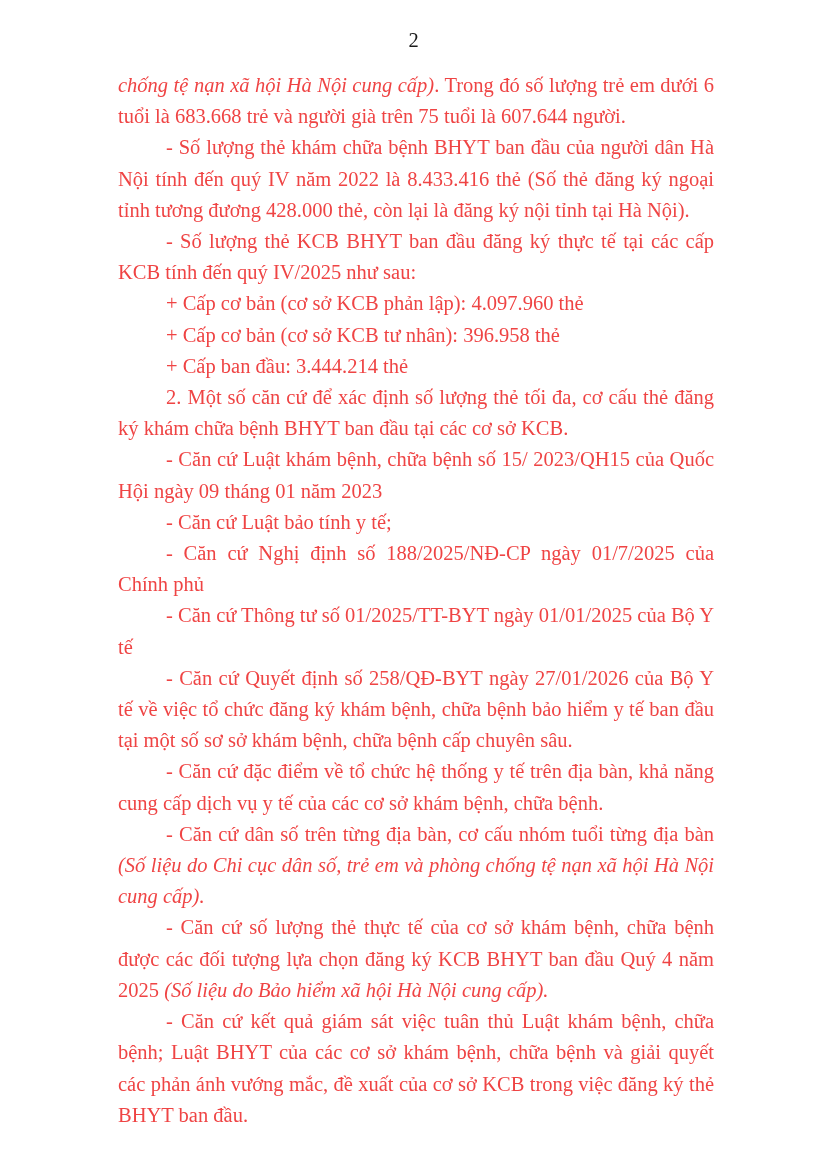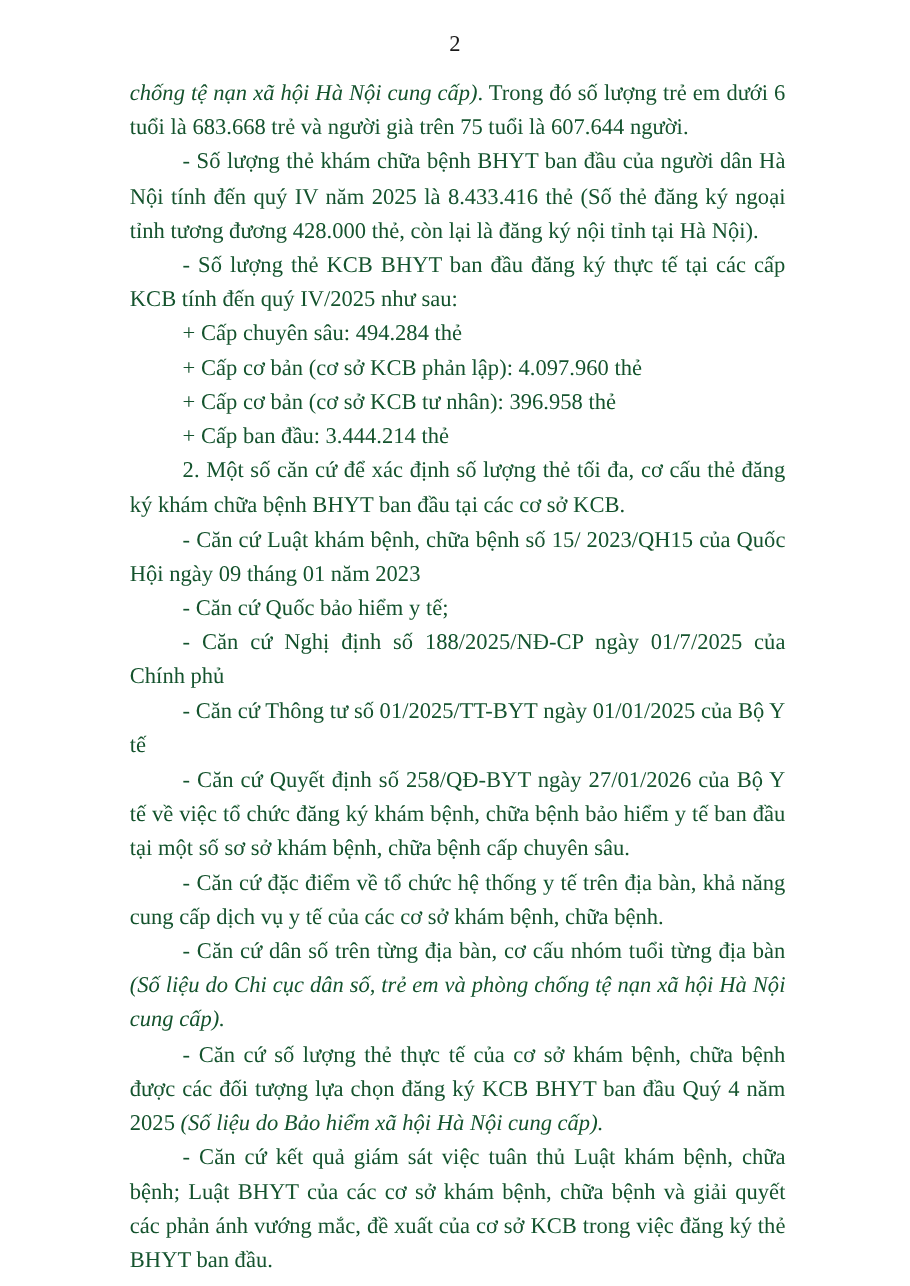--- a/index.html
+++ b/index.html
@@ -39,21 +39,21 @@
     top: 70px;
     left: 118px;
     width: 596px;
   }
   p.para {
     margin: 0 0 0 0;
     font-size: 20.5px;
     line-height: 31.2px;
     text-align: justify;
     text-justify: inter-word;
-    color: #14532d;
+    color: #ef4444;
     -webkit-hyphens: none;
     hyphens: none;
   }
   p.indent {
     text-indent: 48px;
   }
   p.noindent {
     text-indent: 0;
   }
   .b { font-weight: normal; }
@@ -62,29 +62,28 @@
 </head>
 <body>
 
 <div class="page">
 
   <div class="page-number">2</div>
 
   <div class="body-block">
 
   <p class="para noindent"><span class="i">chống tệ nạn xã hội Hà Nội cung cấp)</span><span>. Trong đó số lượng trẻ em dưới 6 tuổi là 683.668 trẻ và người già trên 75 tuổi là 607.644 người.</span></p>
-      <p class="para indent"><span>- Số lượng thẻ khám chữa bệnh BHYT ban đầu của người dân Hà Nội tính đến quý IV năm 2025 là </span><span class="b">8.433.416 thẻ</span><span> (Số thẻ đăng ký ngoại tỉnh tương đương 428.000 thẻ, còn lại là đăng ký nội tỉnh tại Hà Nội).</span></p>
+      <p class="para indent"><span>- Số lượng thẻ khám chữa bệnh BHYT ban đầu của người dân Hà Nội tính đến quý IV năm 2022 là </span><span class="b">8.433.416 thẻ</span><span> (Số thẻ đăng ký ngoại tỉnh tương đương 428.000 thẻ, còn lại là đăng ký nội tỉnh tại Hà Nội).</span></p>
       <p class="para indent"><span>- Số lượng thẻ KCB BHYT ban đầu đăng ký thực tế tại các cấp KCB tính đến quý IV/2025 như sau:</span></p>
-      <p class="para indent"><span>+ Cấp chuyên sâu: 494.284 thẻ</span></p>
       <p class="para indent"><span>+ Cấp cơ bản (cơ sở KCB phản lập): 4.097.960 thẻ</span></p>
       <p class="para indent"><span>+ Cấp cơ bản (cơ sở KCB tư nhân): 396.958 thẻ</span></p>
       <p class="para indent"><span>+ Cấp ban đầu: 3.444.214 thẻ</span></p>
       <p class="para indent"><span class="b">2. Một số căn cứ để xác định số lượng thẻ tối đa, cơ cấu thẻ đăng ký khám chữa bệnh BHYT ban đầu tại các cơ sở KCB.</span></p>
       <p class="para indent"><span class="b">-</span><span> Căn cứ Luật khám bệnh, chữa bệnh số 15/ 2023/QH15 của Quốc Hội ngày 09 tháng 01 năm 2023</span></p>
-      <p class="para indent"><span>- Căn cứ Quốc bảo hiểm y tế;</span></p>
+      <p class="para indent"><span>- Căn cứ Luật bảo tính y tế;</span></p>
       <p class="para indent"><span>- Căn cứ Nghị định số 188/2025/NĐ-CP ngày 01/7/2025 của Chính phủ</span></p>
       <p class="para indent"><span>- Căn cứ Thông tư số 01/2025/TT-BYT ngày 01/01/2025 của Bộ Y tế</span></p>
       <p class="para indent"><span>- Căn cứ Quyết định số 258/QĐ-BYT ngày 27/01/2026 của Bộ Y tế về việc tổ chức đăng ký khám bệnh, chữa bệnh bảo hiểm y tế ban đầu tại một số sơ sở khám bệnh, chữa bệnh cấp chuyên sâu.</span></p>
       <p class="para indent"><span>- Căn cứ đặc điểm về tổ chức hệ thống y tế trên địa bàn, khả năng cung cấp dịch vụ y tế của các cơ sở khám bệnh, chữa bệnh.</span></p>
       <p class="para indent"><span>- Căn cứ dân số trên từng địa bàn, cơ cấu nhóm tuổi từng địa bàn </span><span class="i">(Số liệu do Chi cục dân số, trẻ em và phòng chống tệ nạn xã hội Hà Nội cung cấp).</span></p>
       <p class="para indent"><span>- Căn cứ số lượng thẻ thực tế của cơ sở khám bệnh, chữa bệnh được các đối tượng lựa chọn đăng ký KCB BHYT ban đầu Quý 4 năm 2025 </span><span class="i">(Số liệu do Bảo hiểm xã hội Hà Nội cung cấp).</span></p>
       <p class="para indent"><span>- Căn cứ kết quả giám sát việc tuân thủ Luật khám bệnh, chữa bệnh; Luật BHYT của các cơ sở khám bệnh, chữa bệnh và giải quyết các phản ánh vướng mắc, đề xuất của cơ sở KCB trong việc đăng ký thẻ BHYT ban đầu.</span></p>
     </div>
 
 </div>

